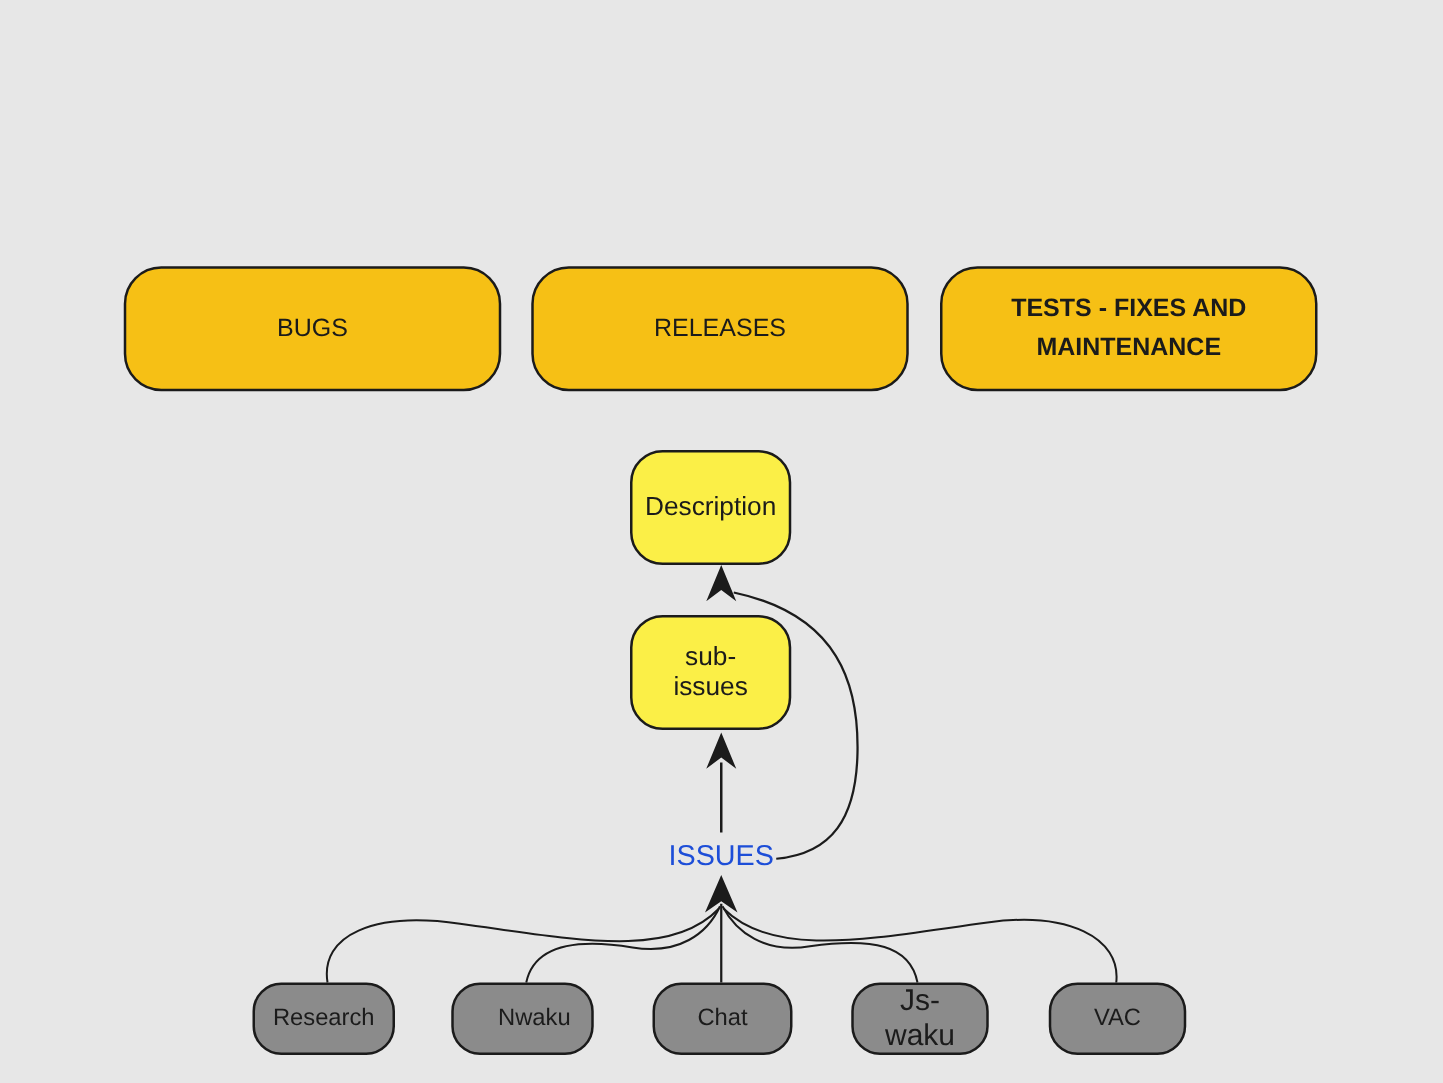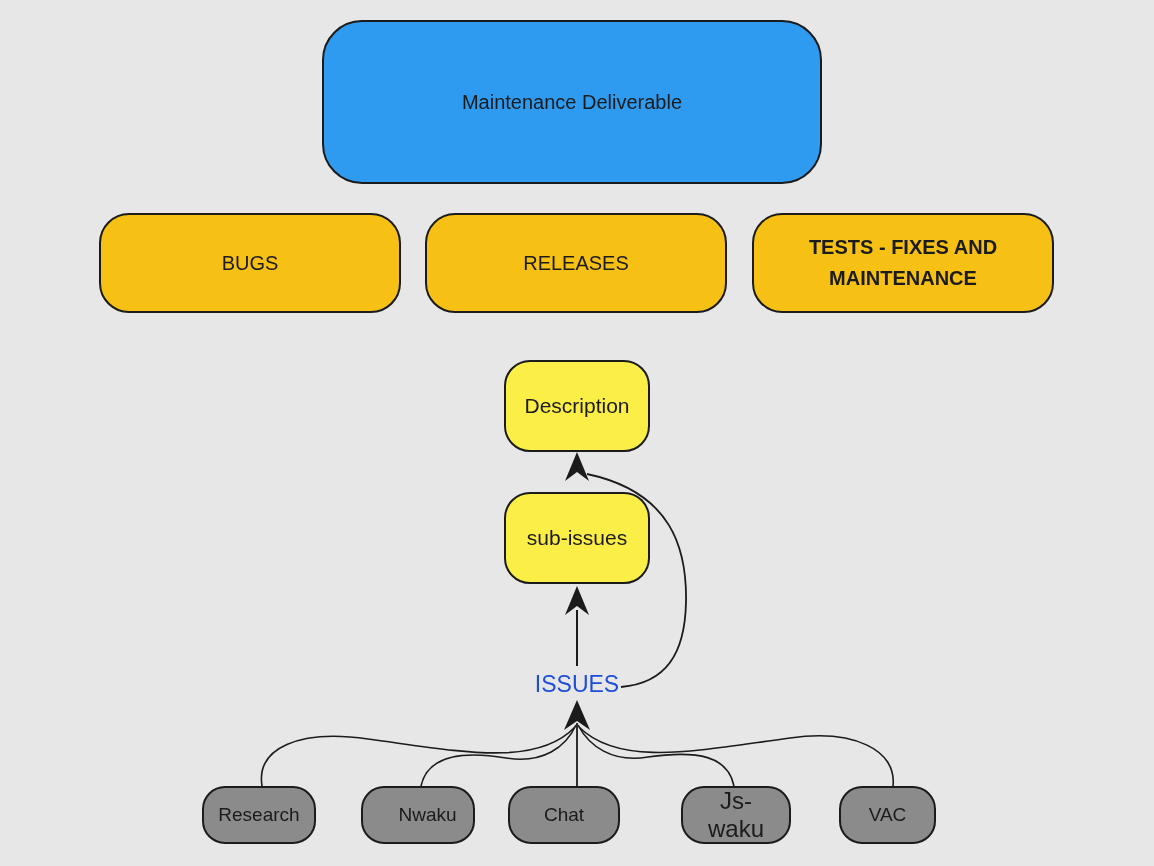--- a/index.html
+++ b/index.html
@@ -32,41 +32,41 @@
   }
   .cat-node {
     top: 213px; width: 302px; height: 100px;
     background: #f6c015; border-radius: 30px; font-size: 20px;
     line-height: 1.55;
   }
   .cat-bugs { left: 99px; }
   .cat-releases { left: 425px; }
   .cat-tests { left: 752px; font-weight: bold; }
   .yellow-node {
-    left: 504px; width: 146px; height: 92px;
+    left: 504px; width: 129px; height: 92px;
     background: #fbef47; border-radius: 26px; font-size: 21px;
   }
   .yn-description { top: 360px; }
   .yn-subissues { top: 492px; }
   .issues-label {
     position: absolute;
     left: 497px; top: 671px; width: 160px;
     text-align: center;
     font-size: 23px;
     color: #1d4ed8;
   }
   .src-node {
     top: 786px; height: 58px;
     background: #8b8b8b; border-radius: 23px; font-size: 19px;
   }
   .src-research { left: 202px; width: 114px; }
   .src-nwaku   { left: 361px; width: 114px; padding-left: 19px; }
-  .src-chat    { left: 508px; width: 112px; }
+  .src-chat    { left: 522px; width: 112px; }
   .src-jswaku  { left: 681px; width: 110px; font-size: 24px; }
-  .src-vac     { left: 839px; width: 97px; }
+  .src-vac     { left: 839px; width: 110px; }
   svg.wires {
     position: absolute;
     left: 0; top: 0;
     pointer-events: none;
   }
   svg.wires path, svg.wires line {
     fill: none;
     stroke: #1b1b1b;
   }
   svg.wires polygon { fill: #1b1b1b; stroke: none; }
@@ -85,23 +85,20 @@
     <polygon points="577,452 565,481 577,472 589,481"></polygon>
 
     <polygon points="577,700 564,730 577,721 590,730"></polygon>
     <line x1="577" y1="786" x2="577" y2="723" stroke-width="1.8"></line>
     <path d="M 262 786 C 256 748, 299 729, 368 739 C 458 751, 536 768, 575 727" stroke-width="1.6"></path>
     <path d="M 421 786 C 427 758, 457 750, 506 758 C 543 764, 566 747, 576 725" stroke-width="1.6"></path>
     <path d="M 734 786 C 728 756, 698 750, 648 757 C 612 763, 589 746, 578 725" stroke-width="1.6"></path>
     <path d="M 893 786 C 897 750, 854 729, 790 738 C 700 750, 620 768, 579 727" stroke-width="1.6"></path>
   </svg>
 
-  <div class="node root-node">
-    <span class="lbl">Maintenance Deliverable</span>
-  </div>
 
   <div class="node cat-node cat-bugs">
     <span class="lbl">BUGS</span>
   </div>
   <div class="node cat-node cat-releases">
     <span class="lbl">RELEASES</span>
   </div>
   <div class="node cat-node cat-tests">
     <span class="lbl">TESTS - FIXES AND MAINTENANCE</span>
   </div>

